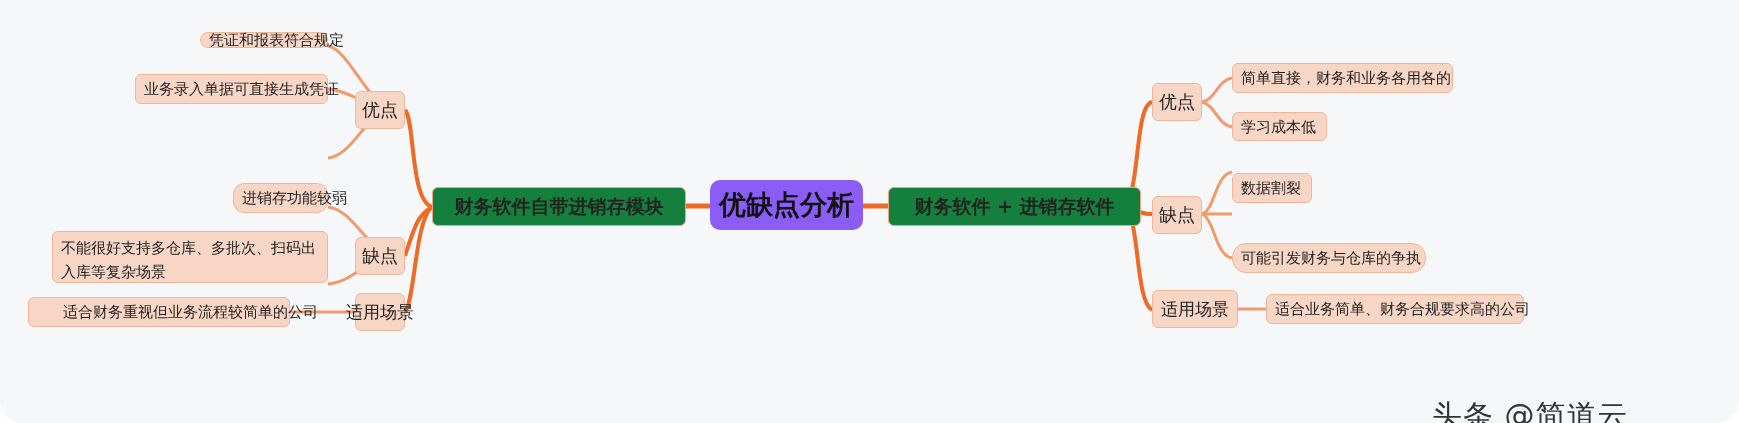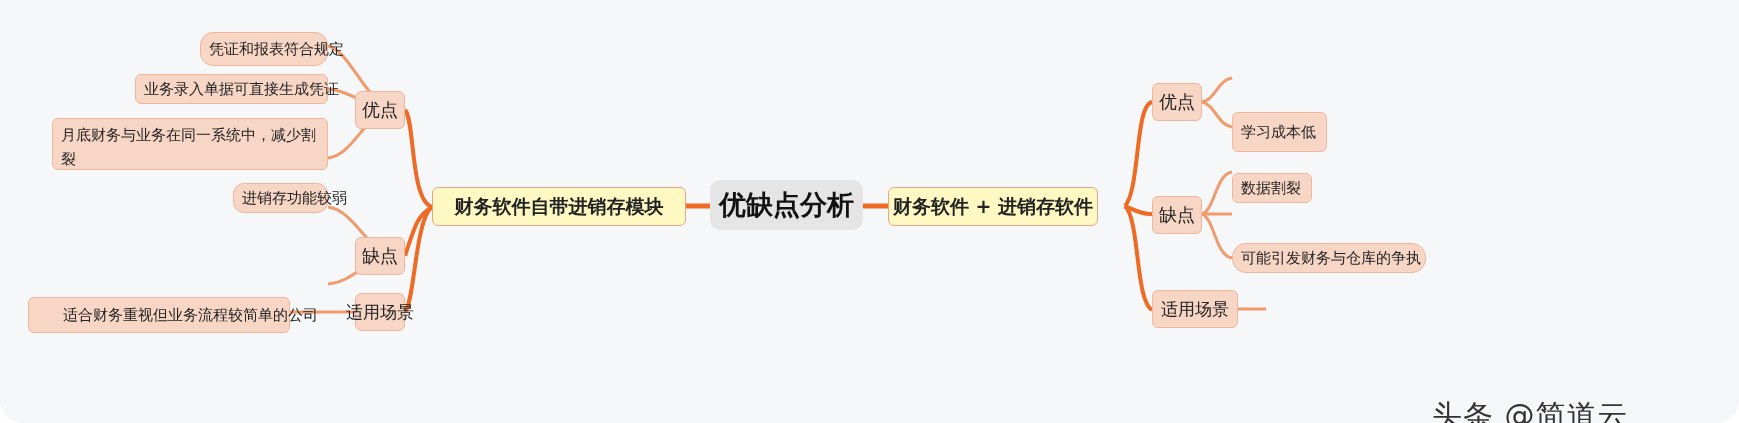--- a/index.html
+++ b/index.html
@@ -19,24 +19,24 @@
     background: #f8d6c6;
     border: 1.5px solid #f0b69a;
     border-radius: 6px;
     color: #222;
     display: flex; align-items: center;
     white-space: nowrap;
   }
   .leaf { font-size: 15px; padding: 0 8px; line-height: 24px; }
   .leaf.multi { white-space: normal; align-items: flex-start; padding-top: 4px; }
   .branch { font-size: 18px; justify-content: center; }
-  .main { font-size: 19px; font-weight: bold; justify-content: center; background: #fef9c3; border-color: #eaa584; }
+  .main { font-size: 19px; font-weight: bold; justify-content: center; background: #15803d; border-color: #eaa584; }
   .root {
     position: absolute; box-sizing: border-box;
-    background: #e5e5e5; border-radius: 10px;
+    background: #8b5cf6; border-radius: 10px;
     font-size: 27px; font-weight: bold; color: #111;
     display: flex; align-items: center; justify-content: center;
   }
   .watermark {
     position: absolute; left: 1432px; top: 372px;
     font-size: 30px; color: #333; letter-spacing: 1px; margin-top: 24px;
   }
 </style>
 </head>
 <body>
@@ -76,34 +76,36 @@
   </svg>
 
   <div class="root" style="left:710px; top:180px; width:153px; height:50px;">优缺点分析</div>
 
   <div class="node main" style="left:432px; top:187px; width:254px; height:39px;">财务软件自带进销存模块</div>
 
   <div class="node branch" style="left:355px; top:91px; width:50px; height:38px;">优点</div>
   <div class="node branch" style="left:355px; top:237px; width:50px; height:38px;">缺点</div>
   <div class="node branch" style="left:355px; top:293px; width:50px; height:38px; font-size:17px;">适用场景</div>
 
-  <div class="node leaf" style="left:200px; top:32px; width:128px; height:34px;border-radius:13px;">凭证和报表符合规定</div>
+  <div class="node leaf" style="left:200px; top:32px; width:128px; height:16px;border-radius:13px;">凭证和报表符合规定</div>
   <div class="node leaf" style="left:135px; top:74px; width:193px; height:30px;">业务录入单据可直接生成凭证</div>
-  <div class="node leaf multi" style="left:52px; top:118px; width:276px; height:52px;">月底财务与业务在同一系统中，减少割裂</div>
 
   <div class="node leaf" style="left:233px; top:183px; width:95px; height:30px;border-radius:11px;">进销存功能较弱</div>
+  <div class="node leaf multi" style="left:52px; top:231px; width:276px; height:52px;">不能很好支持多仓库、多批次、扫码出入库等复杂场景</div>
 
-  <div class="node leaf" style="left:28px; top:297px; width:262px; height:36px;padding-left:34px;">适合财务重视但业务流程较简单的公司</div>
+  <div class="node leaf" style="left:28px; top:297px; width:262px; height:30px;padding-left:34px;">适合财务重视但业务流程较简单的公司</div>
 
-  <div class="node main" style="left:888px; top:187px; width:210px; height:39px;">财务软件 + 进销存软件</div>
+  <div class="node main" style="left:888px; top:187px; width:253px; height:39px;">财务软件 + 进销存软件</div>
 
   <div class="node branch" style="left:1152px; top:83px; width:50px; height:38px;">优点</div>
   <div class="node branch" style="left:1152px; top:196px; width:50px; height:38px;">缺点</div>
   <div class="node branch" style="left:1152px; top:290px; width:86px; height:38px; font-size:17px;">适用场景</div>
 
-  <div class="node leaf" style="left:1232px; top:112px; width:95px; height:40px;">学习成本低</div>
+  <div class="node leaf" style="left:1232px; top:63px; width:221px; height:30px;">简单直接，财务和业务各用各的</div>
+  <div class="node leaf" style="left:1232px; top:112px; width:95px; height:29px;">学习成本低</div>
 
   <div class="node leaf" style="left:1232px; top:157px; width:80px; height:30px;margin-top:16px;">数据割裂</div>
   <div class="node leaf" style="left:1232px; top:243px; width:194px; height:30px;border-radius:14px;">可能引发财务与仓库的争执</div>
 
+  <div class="node leaf" style="left:1266px; top:294px; width:258px; height:30px;">适合业务简单、财务合规要求高的公司</div>
 
   <div class="watermark">头条 @简道云</div>
 </div>
 
 </body></html>

